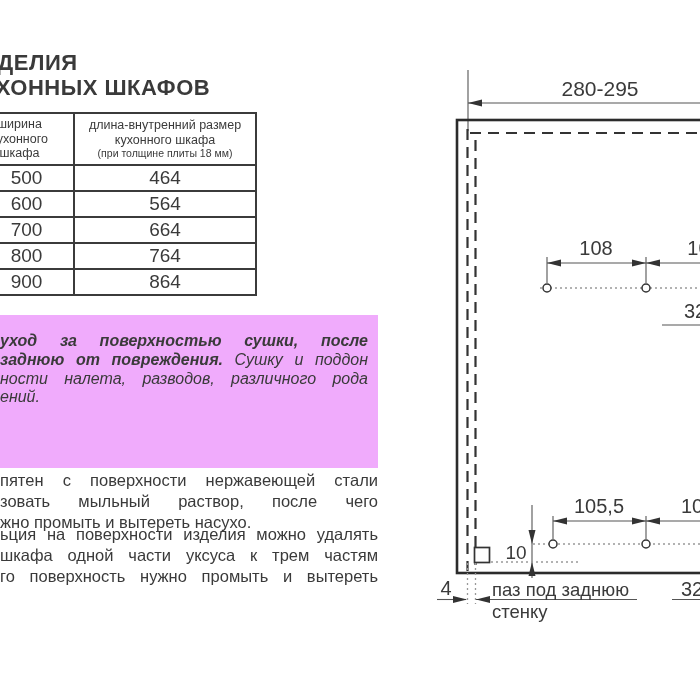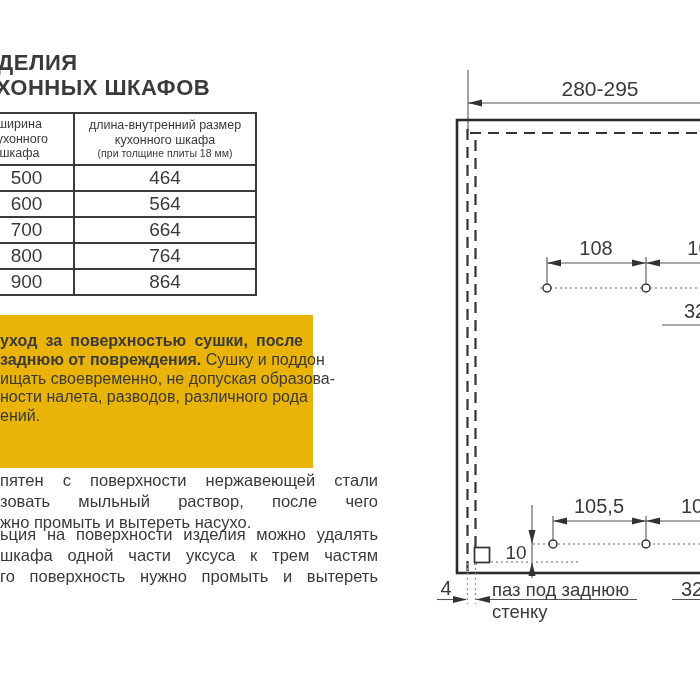--- a/index.html
+++ b/index.html
@@ -14,21 +14,21 @@
   
   .dim-table{position:absolute;left:-36px;top:112px;border-collapse:collapse;}
   .dim-table td{border:2px solid #3b3b3b;text-align:center;vertical-align:middle;background:#fff;}
   .dim-table .hdr{font-size:12.5px;line-height:14.5px;padding:3px 2px;}
   .dim-table .hdr .sub{font-size:10.5px;line-height:12px;}
   .dim-table .col1{width:93px;}
   .dim-table .col2{width:176px;}
   .dim-table .val{font-size:19px;height:24px;line-height:24px;padding:0;}
   .dim-table .col1.val{padding-left:14px;}
   
-  .care-box{position:absolute;left:0;top:315px;width:313px;height:153px;background:#eab308;}
+  .care-box{position:absolute;left:0;top:315px;width:378px;height:153px;background:#f0abfc;font-style:italic;}
   .care-box .inner{padding:17px 10px 0 0;font-size:16px;line-height:18.8px;}
   .tline{text-align:justify;text-align-last:justify;white-space:nowrap;}
   .tline.short{text-align:center;text-align-last:left;white-space:nowrap;}
   .b{font-weight:bold;}
   .para{position:absolute;left:0;width:378px;font-size:16.5px;line-height:21px;}
   .para2{top:470px;}
   .para3{top:524px;}
   
   .drawing{position:absolute;left:430px;top:55px;}
   .drawing text{font-family:"Liberation Sans","DejaVu Sans",sans-serif;fill:#3a3a3a;}
@@ -84,21 +84,20 @@
     <td class="val col1">900</td>
     <td class="val col2">864</td>
   </tr>
 </tbody>
   </table>
 
 <div class="care-box">
   <div class="inner">
     <div class="tline b">уход за поверхностью сушки, после</div>
     <div class="tline"><span class="b">заднюю от повреждения.</span> <span>Сушку и поддон</span></div>
-    <div class="tline">ищать своевременно, не допуская образова-</div>
     <div class="tline">ности налета, разводов, различного рода</div>
     <div class="tline short">ений.</div>
   </div>
 </div>
 
 <div class="para para2">
   <div class="tline">пятен с поверхности нержавеющей стали</div>
   <div class="tline">зовать мыльный раствор, после чего</div>
   <div class="tline short">жно промыть и вытереть насухо.</div>
 </div>

